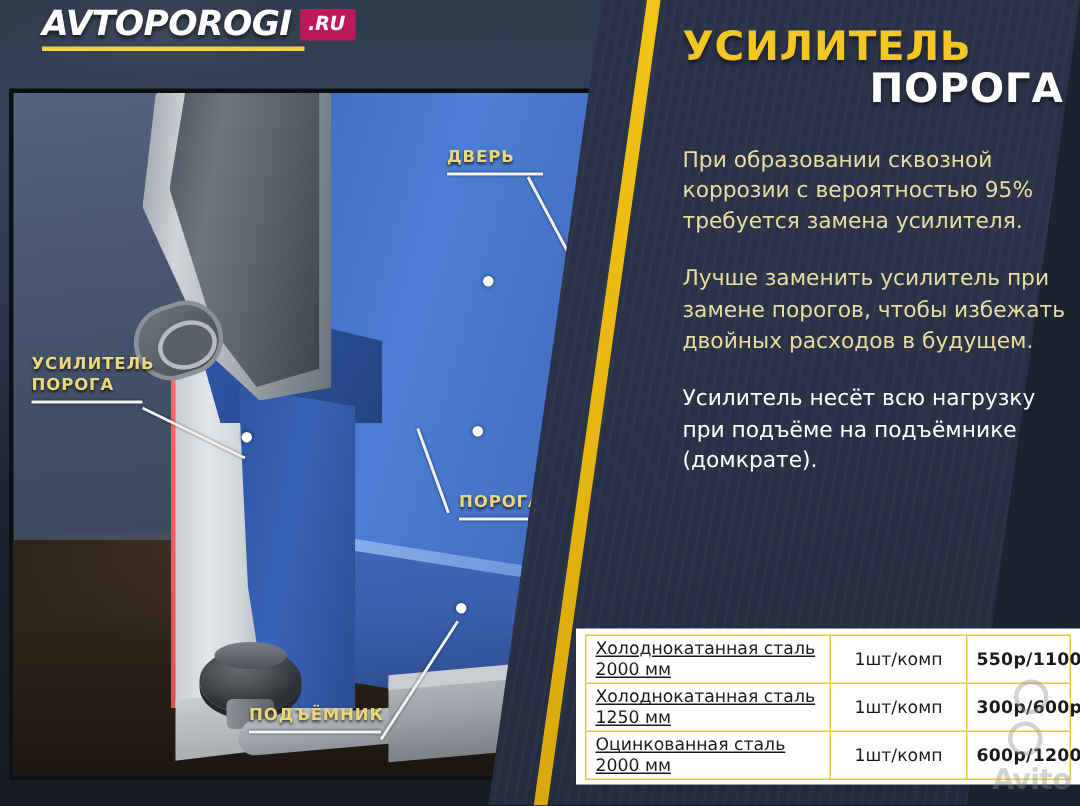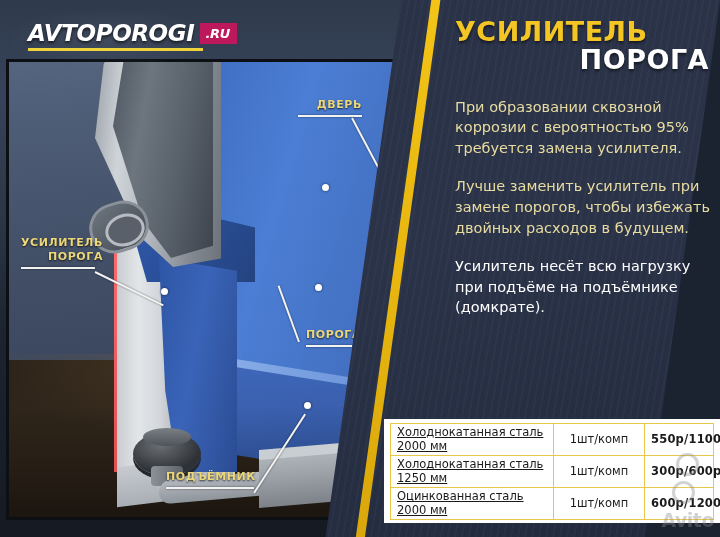--- a/index.html
+++ b/index.html
@@ -148,21 +148,21 @@
     position:absolute;left:250px;top:386px;width:140px;height:54px;
     background:linear-gradient(180deg,#b3b8be 0%,#9aa0a6 48%,#7c8288 100%);
     transform:skewY(-5deg);
   }
   .lift-block-top{
     position:absolute;left:250px;top:382px;width:140px;height:10px;
     background:#c9ced3;transform:skewY(-5deg);
   }
 
   
-  .callout{position:absolute;z-index:6;text-align:right;}
+  .callout{position:absolute;z-index:6;}
   .callout .txt{
     font-size:11px;font-weight:bold;letter-spacing:.6px;
     color:#ecd87a;line-height:1.25;white-space:pre-line;
     text-shadow:0 1px 2px rgba(0,0,0,.75);
   }
   .rule{height:2px;background:#f2f2f2;box-shadow:0 0 2px rgba(0,0,0,.6);}
   .leader{position:absolute;height:2px;background:#f2f2f2;transform-origin:0 50%;
           box-shadow:0 0 2px rgba(0,0,0,.55);}
   .dot{position:absolute;width:7px;height:7px;border-radius:50%;background:#fff;
        box-shadow:0 0 3px rgba(0,0,0,.6);}
@@ -217,21 +217,21 @@
   
   .wm{
     position:absolute;right:6px;bottom:6px;z-index:20;
     display:flex;align-items:center;gap:5px;opacity:.38;pointer-events:none;flex-direction:column;
   }
   .wm-ring{width:17px;height:17px;border:3px solid #8c8c8c;border-radius:50%;}
   .wm-ring.b{margin-left:-9px;}
   .wm-txt{font-size:19px;font-weight:bold;color:#8c8c8c;letter-spacing:-.5px;}
 
   
-  .logo{position:absolute;left:28px;top:20px;z-index:14;}
+  .logo{position:absolute;left:28px;top:3px;z-index:14;}
   .logo-row{display:flex;align-items:center;gap:6px;}
   .logo-word{
     font-size:23px;font-weight:bold;font-style:italic;color:#ffffff;
     letter-spacing:-.4px;text-shadow:0 2px 3px rgba(0,0,0,.6);
   }
   .logo-ru{
     background:#be185d;color:#fff;font-size:13px;font-weight:bold;font-style:italic;
     padding:3px 7px 3px 5px;letter-spacing:-.3px;
   }
   .logo-underline{height:3px;background:#f0d33a;margin-top:2px;width:175px;}

